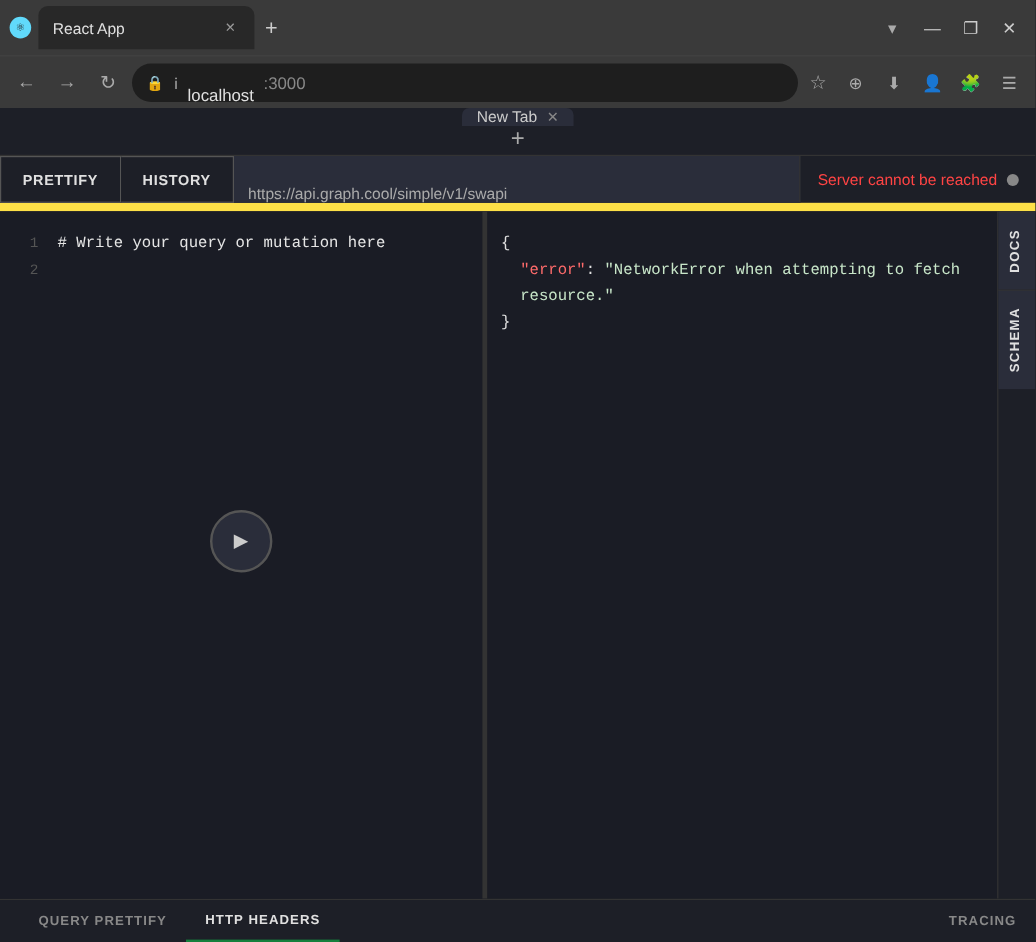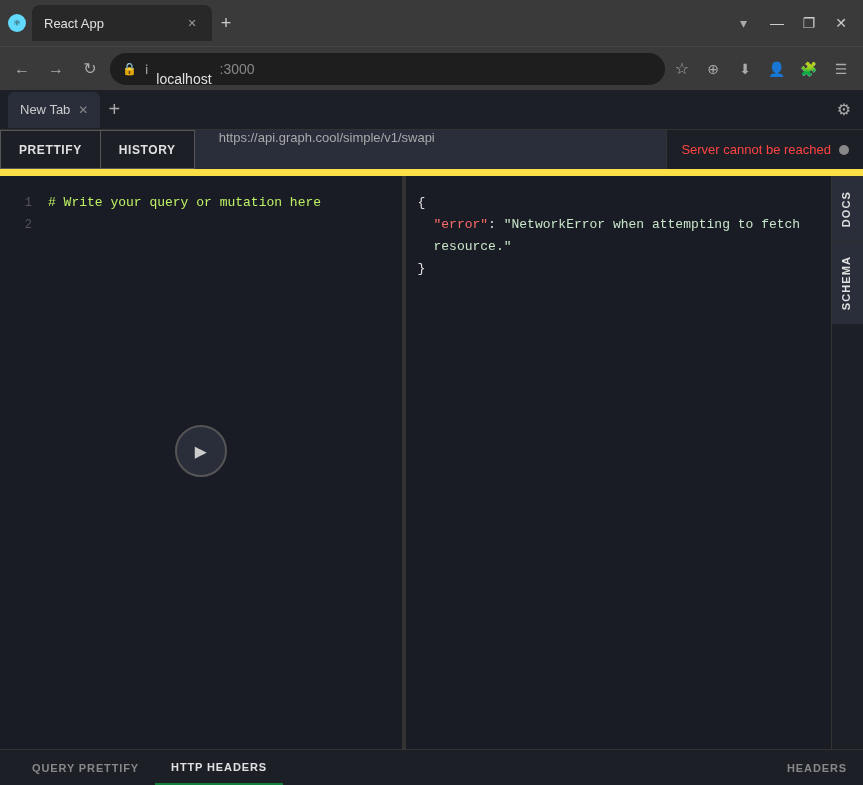--- a/index.html
+++ b/index.html
@@ -97,20 +97,21 @@
 
     
     .graphiql-topbar {
       background: #1d1f27;
       border-bottom: 1px solid #333;
       display: flex;
       align-items: center;
       height: 40px;
       padding: 0 8px;
       gap: 0;
+      flex-direction: column;
     }
     .new-tab-graphiql {
       display: flex; align-items: center;
       background: #2a2d3a;
       border-radius: 6px 6px 0 0;
       padding: 0 12px;
       height: 36px;
       gap: 8px;
       font-size: 13px;
       color: #ccc;
@@ -141,24 +142,24 @@
       cursor: pointer;
       letter-spacing: 0.05em;
     }
     .toolbar-btn.prettify { border-left: 1px solid #555; }
     .toolbar-btn.history { border-left: none; border-right: 1px solid #555; }
     .url-bar {
       flex: 1;
       background: #2a2d3a;
       color: #aaa;
       font-size: 13px;
-      padding: 0 24px;
+      padding: 0 12px;
       height: 100%;
       display: flex;
-      align-items: flex-start;
+      align-items: flex-end;
       border-right: 1px solid #333;
     }
     .server-status {
       display: flex; align-items: center; gap: 8px;
       padding: 0 14px;
       color: #ff4444;
       font-size: 13px;
       white-space: nowrap;
     }
     .status-dot { width: 10px; height: 10px; border-radius: 50%; background: #888; }
@@ -205,21 +206,21 @@
       line-height: 22px;
     }
     .line-number {
       color: #555;
       min-width: 24px;
       text-align: right;
       margin-right: 16px;
       user-select: none;
       font-size: 12px;
     }
-    .line-text { color: #bef264; }
+    .line-text { color: #e5e5e5; }
 
     
     .play-button {
       position: absolute;
       top: 50%;
       left: 50%;
       transform: translate(-50%, -80%);
       width: 52px; height: 52px;
       border-radius: 50%;
       background: #2a2d3a;
@@ -402,16 +403,16 @@
     <div class="side-tabs">
       <div class="side-tab">DOCS</div>
       <div class="side-tab">SCHEMA</div>
     </div>
 
   </div>
 
   <div class="graphiql-bottom">
     <div class="bottom-tab">QUERY PRETTIFY</div>
     <div class="bottom-tab active">HTTP HEADERS</div>
-    <div class="tracing-btn">HEADERS</div>
+    <div class="tracing-btn">TRACING</div>
   </div>
 
 </div>
 
 </body></html>

